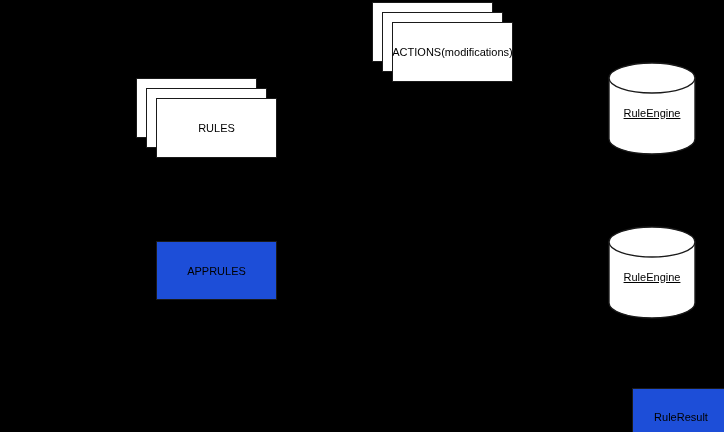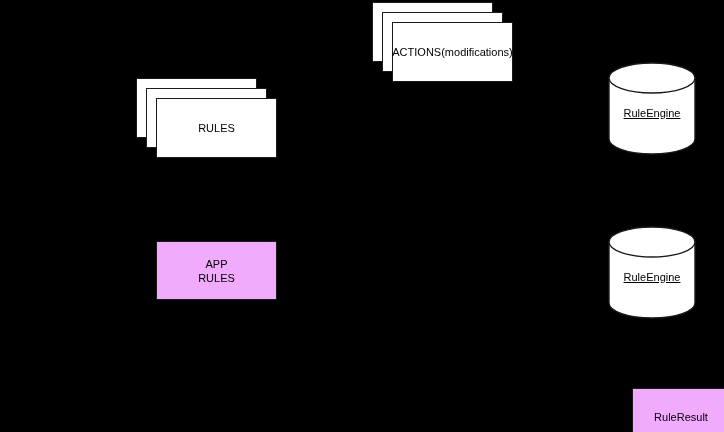--- a/index.html
+++ b/index.html
@@ -13,29 +13,29 @@
     width: 724px;
     height: 432px;
     background: #000000;
     overflow: hidden;
     font-family: "Liberation Sans", "DejaVu Sans", sans-serif;
   }
 
   
   .node {
     position: absolute;
-    background: #f0abfc;
+    background: #1d4ed8;
     border: 1px solid #1a1a1a;
     box-sizing: border-box;
     color: #000000;
     font-size: 11px;
     line-height: 14px;
     text-align: center;
     display: flex;
-    flex-direction: column;
+    flex-direction: row;
     align-items: center;
     justify-content: center;
     white-space: pre-line;
   }
 
   
   .stack {
     position: absolute;
   }
   .stack .card {

